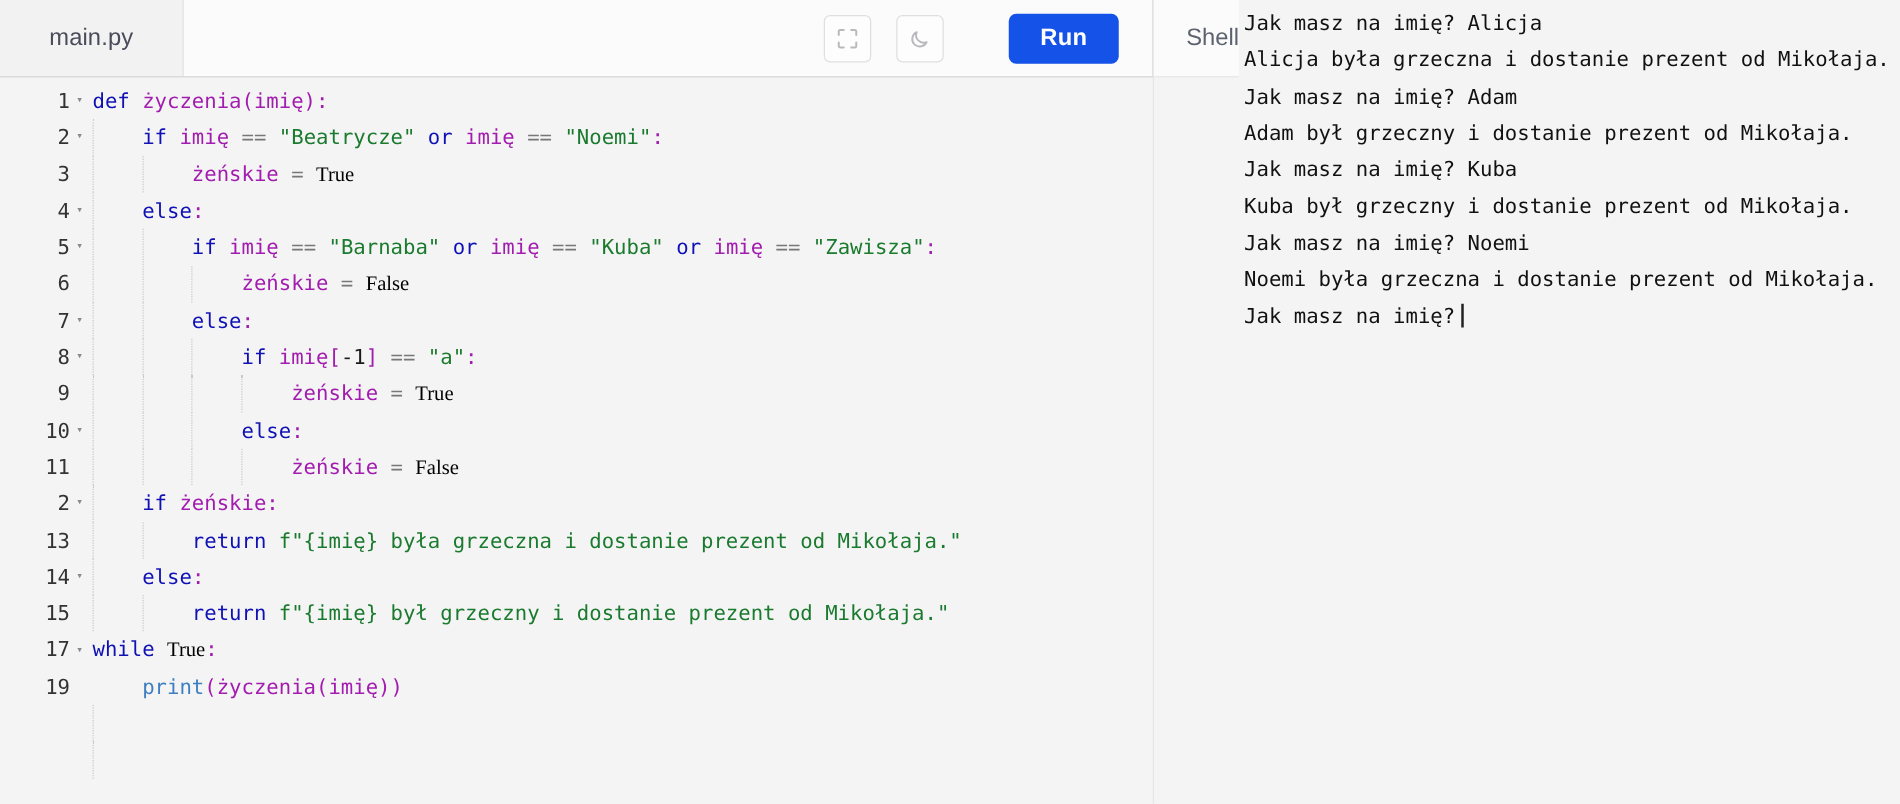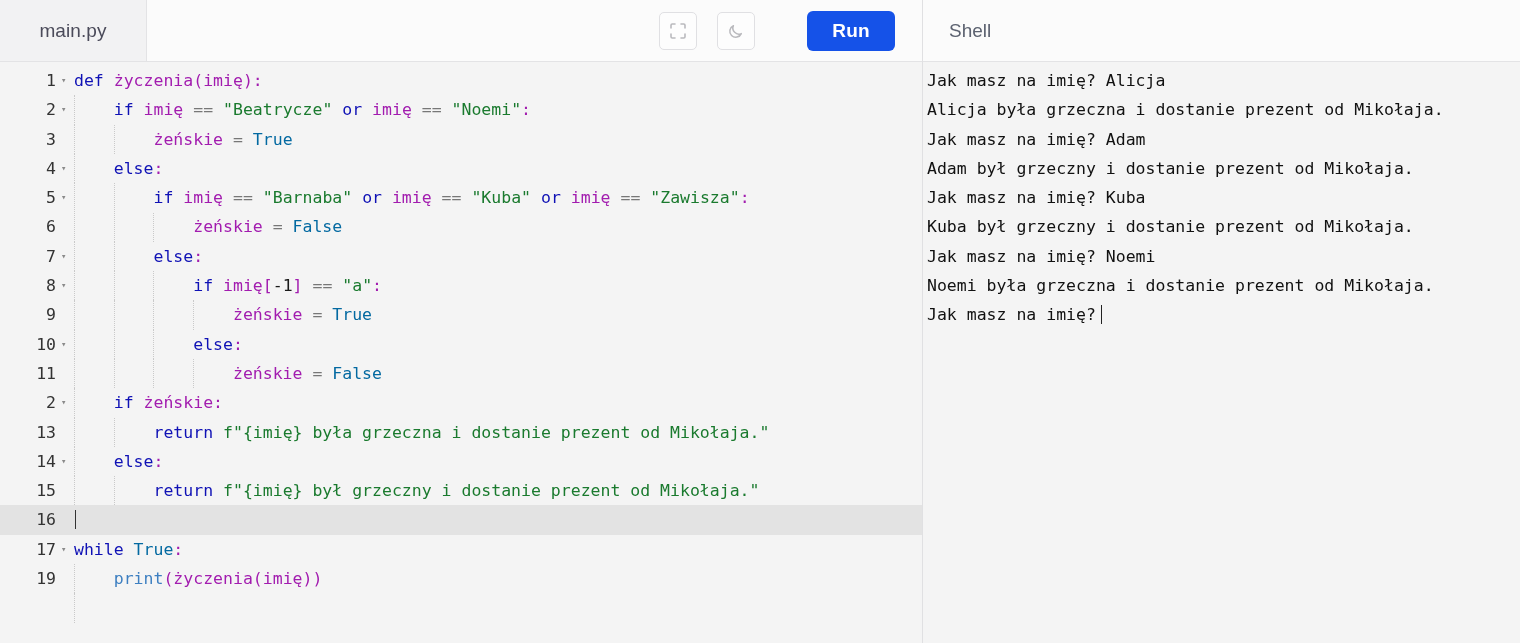--- a/index.html
+++ b/index.html
@@ -110,37 +110,37 @@
     z-index: 1;
   }
   .guide {
     position: absolute;
     width: 1px;
     border-left: 1px dotted #c9c9c9;
   }
   
   .kw  { color: #0f11b5; }          
   .str { color: #1a7a2e; }          
-  .bool{ color: #0369a1; }          
+  .bool{ color: #000000; font-family: Liberation Serif, serif; }          
   .fn  { color: #3d7fc1; }          
   .op  { color: #777777; }          
   .pn  { color: #a21caf; }          
   .num { color: #1a1a1a; }
   .caret-line {
     display: inline-block;
     width: 1px; height: 19px;
     background: #333;
     vertical-align: -4px;
     margin-left: 1px;
   }
 
   
   .shell-pane {
     width: 598px; height: 643px;
-    display: flex; flex-direction: column;
+    display: flex; flex-direction: row;
     border-left: 1px solid #e0e0e2;
     background: #f4f4f4;
   }
   .shell-header {
     height: 62px; flex: 0 0 62px;
     display: flex; align-items: center;
     padding-left: 26px;
     background: #fbfbfb;
     border-bottom: 1px solid #e3e3e5;
     font-size: 19px; color: #5c6270;
@@ -244,21 +244,20 @@
           <div class="code-line"><div class="gutter">6</div><div class="fold"></div><div class="code-text"><span class="pn">            żeńskie </span><span class="op">=</span><span class="pn"> </span><span class="bool">False</span></div></div>
           <div class="code-line"><div class="gutter">7</div><div class="fold">▾</div><div class="code-text"><span class="pn">        </span><span class="kw">else</span><span class="pn">:</span></div></div>
           <div class="code-line"><div class="gutter">8</div><div class="fold">▾</div><div class="code-text"><span class="pn">            </span><span class="kw">if</span><span class="pn"> imię[</span><span class="num">-1</span><span class="pn">] </span><span class="op">==</span><span class="pn"> </span><span class="str">"a"</span><span class="pn">:</span></div></div>
           <div class="code-line"><div class="gutter">9</div><div class="fold"></div><div class="code-text"><span class="pn">                żeńskie </span><span class="op">=</span><span class="pn"> </span><span class="bool">True</span></div></div>
           <div class="code-line"><div class="gutter">10</div><div class="fold">▾</div><div class="code-text"><span class="pn">            </span><span class="kw">else</span><span class="pn">:</span></div></div>
           <div class="code-line"><div class="gutter">11</div><div class="fold"></div><div class="code-text"><span class="pn">                żeńskie </span><span class="op">=</span><span class="pn"> </span><span class="bool">False</span></div></div>
           <div class="code-line"><div class="gutter">2</div><div class="fold">▾</div><div class="code-text"><span class="pn">    </span><span class="kw">if</span><span class="pn"> żeńskie:</span></div></div>
           <div class="code-line"><div class="gutter">13</div><div class="fold"></div><div class="code-text"><span class="pn">        </span><span class="kw">return</span><span class="pn"> </span><span class="str">f"{imię} była grzeczna i dostanie prezent od Mikołaja."</span></div></div>
           <div class="code-line"><div class="gutter">14</div><div class="fold">▾</div><div class="code-text"><span class="pn">    </span><span class="kw">else</span><span class="pn">:</span></div></div>
           <div class="code-line"><div class="gutter">15</div><div class="fold"></div><div class="code-text"><span class="pn">        </span><span class="kw">return</span><span class="pn"> </span><span class="str">f"{imię} był grzeczny i dostanie prezent od Mikołaja."</span></div></div>
-          <div class="code-line active"><div class="gutter">16</div><div class="fold"></div><div class="code-text"><span class="caret-line"></span></div></div>
           <div class="code-line"><div class="gutter">17</div><div class="fold">▾</div><div class="code-text"><span class="kw">while</span><span class="pn"> </span><span class="bool">True</span><span class="pn">:</span></div></div>
           <div class="code-line"><div class="gutter">19</div><div class="fold"></div><div class="code-text"><span class="pn">    </span><span class="fn">print</span><span class="pn">(życzenia(imię))</span></div></div>
         </div>
     </div>
   </div>
 
   <div class="shell-pane">
     <div class="shell-header">
       <span>Shell</span>
     </div>

